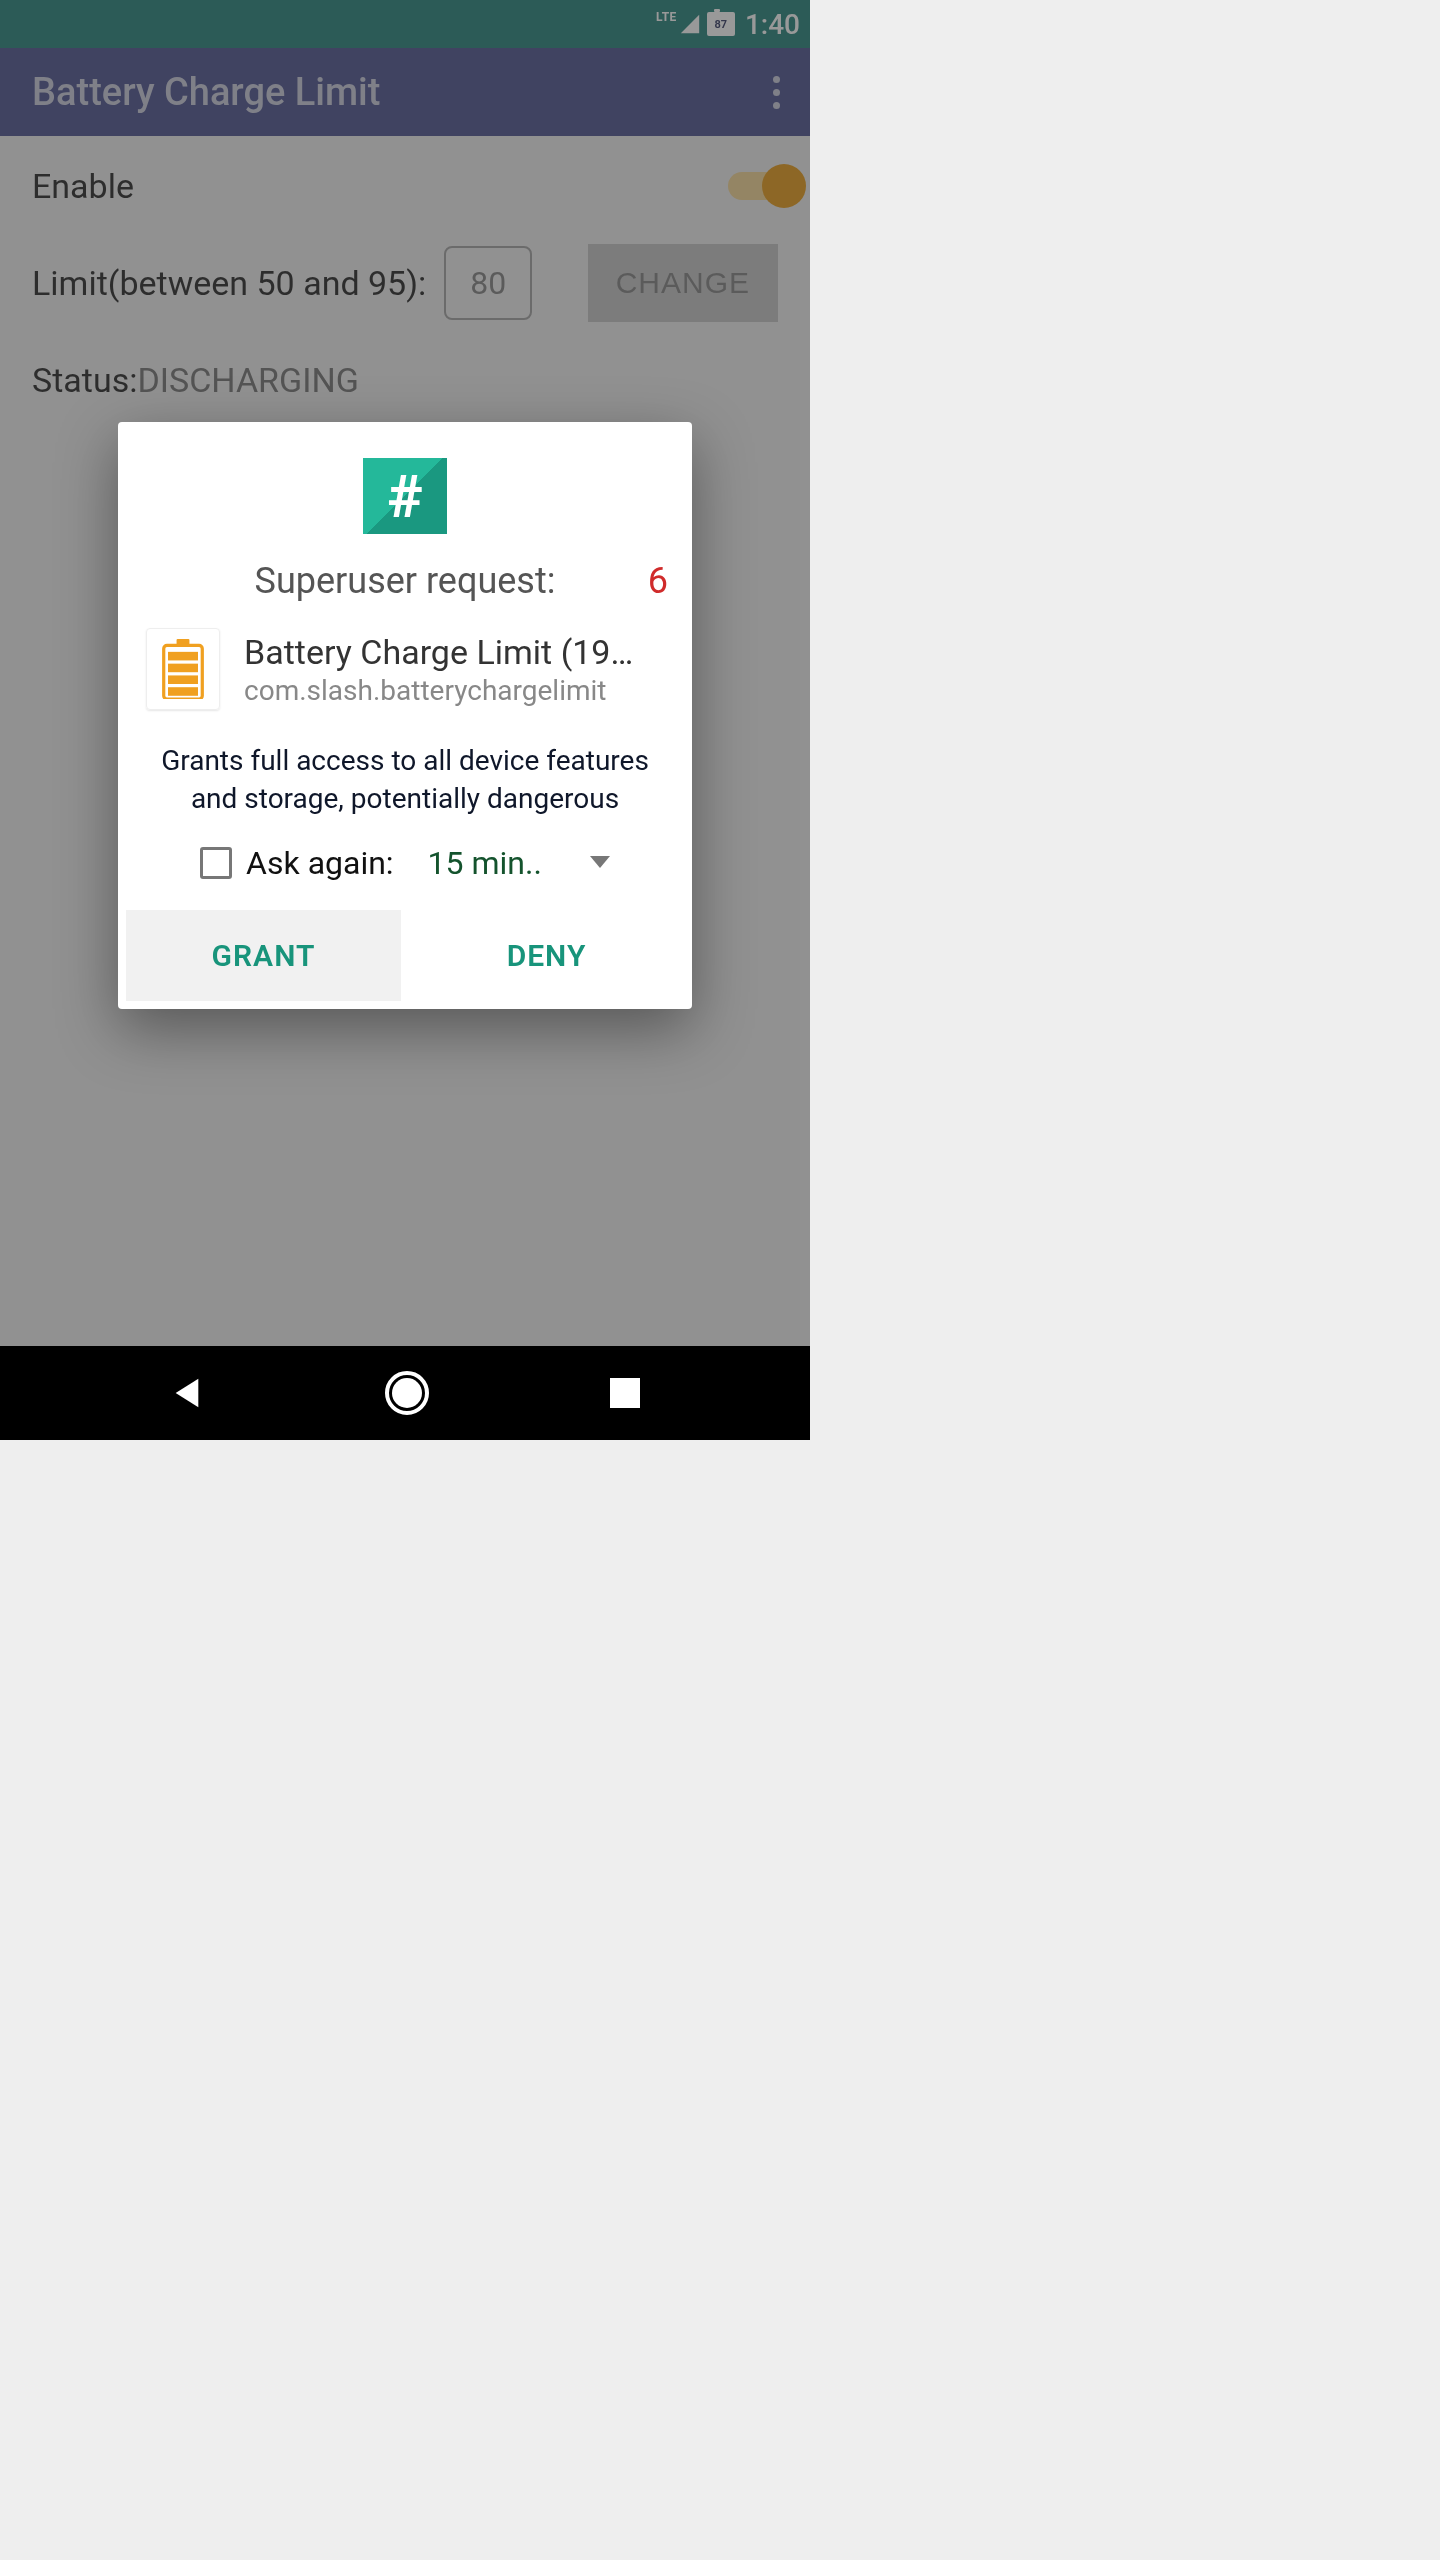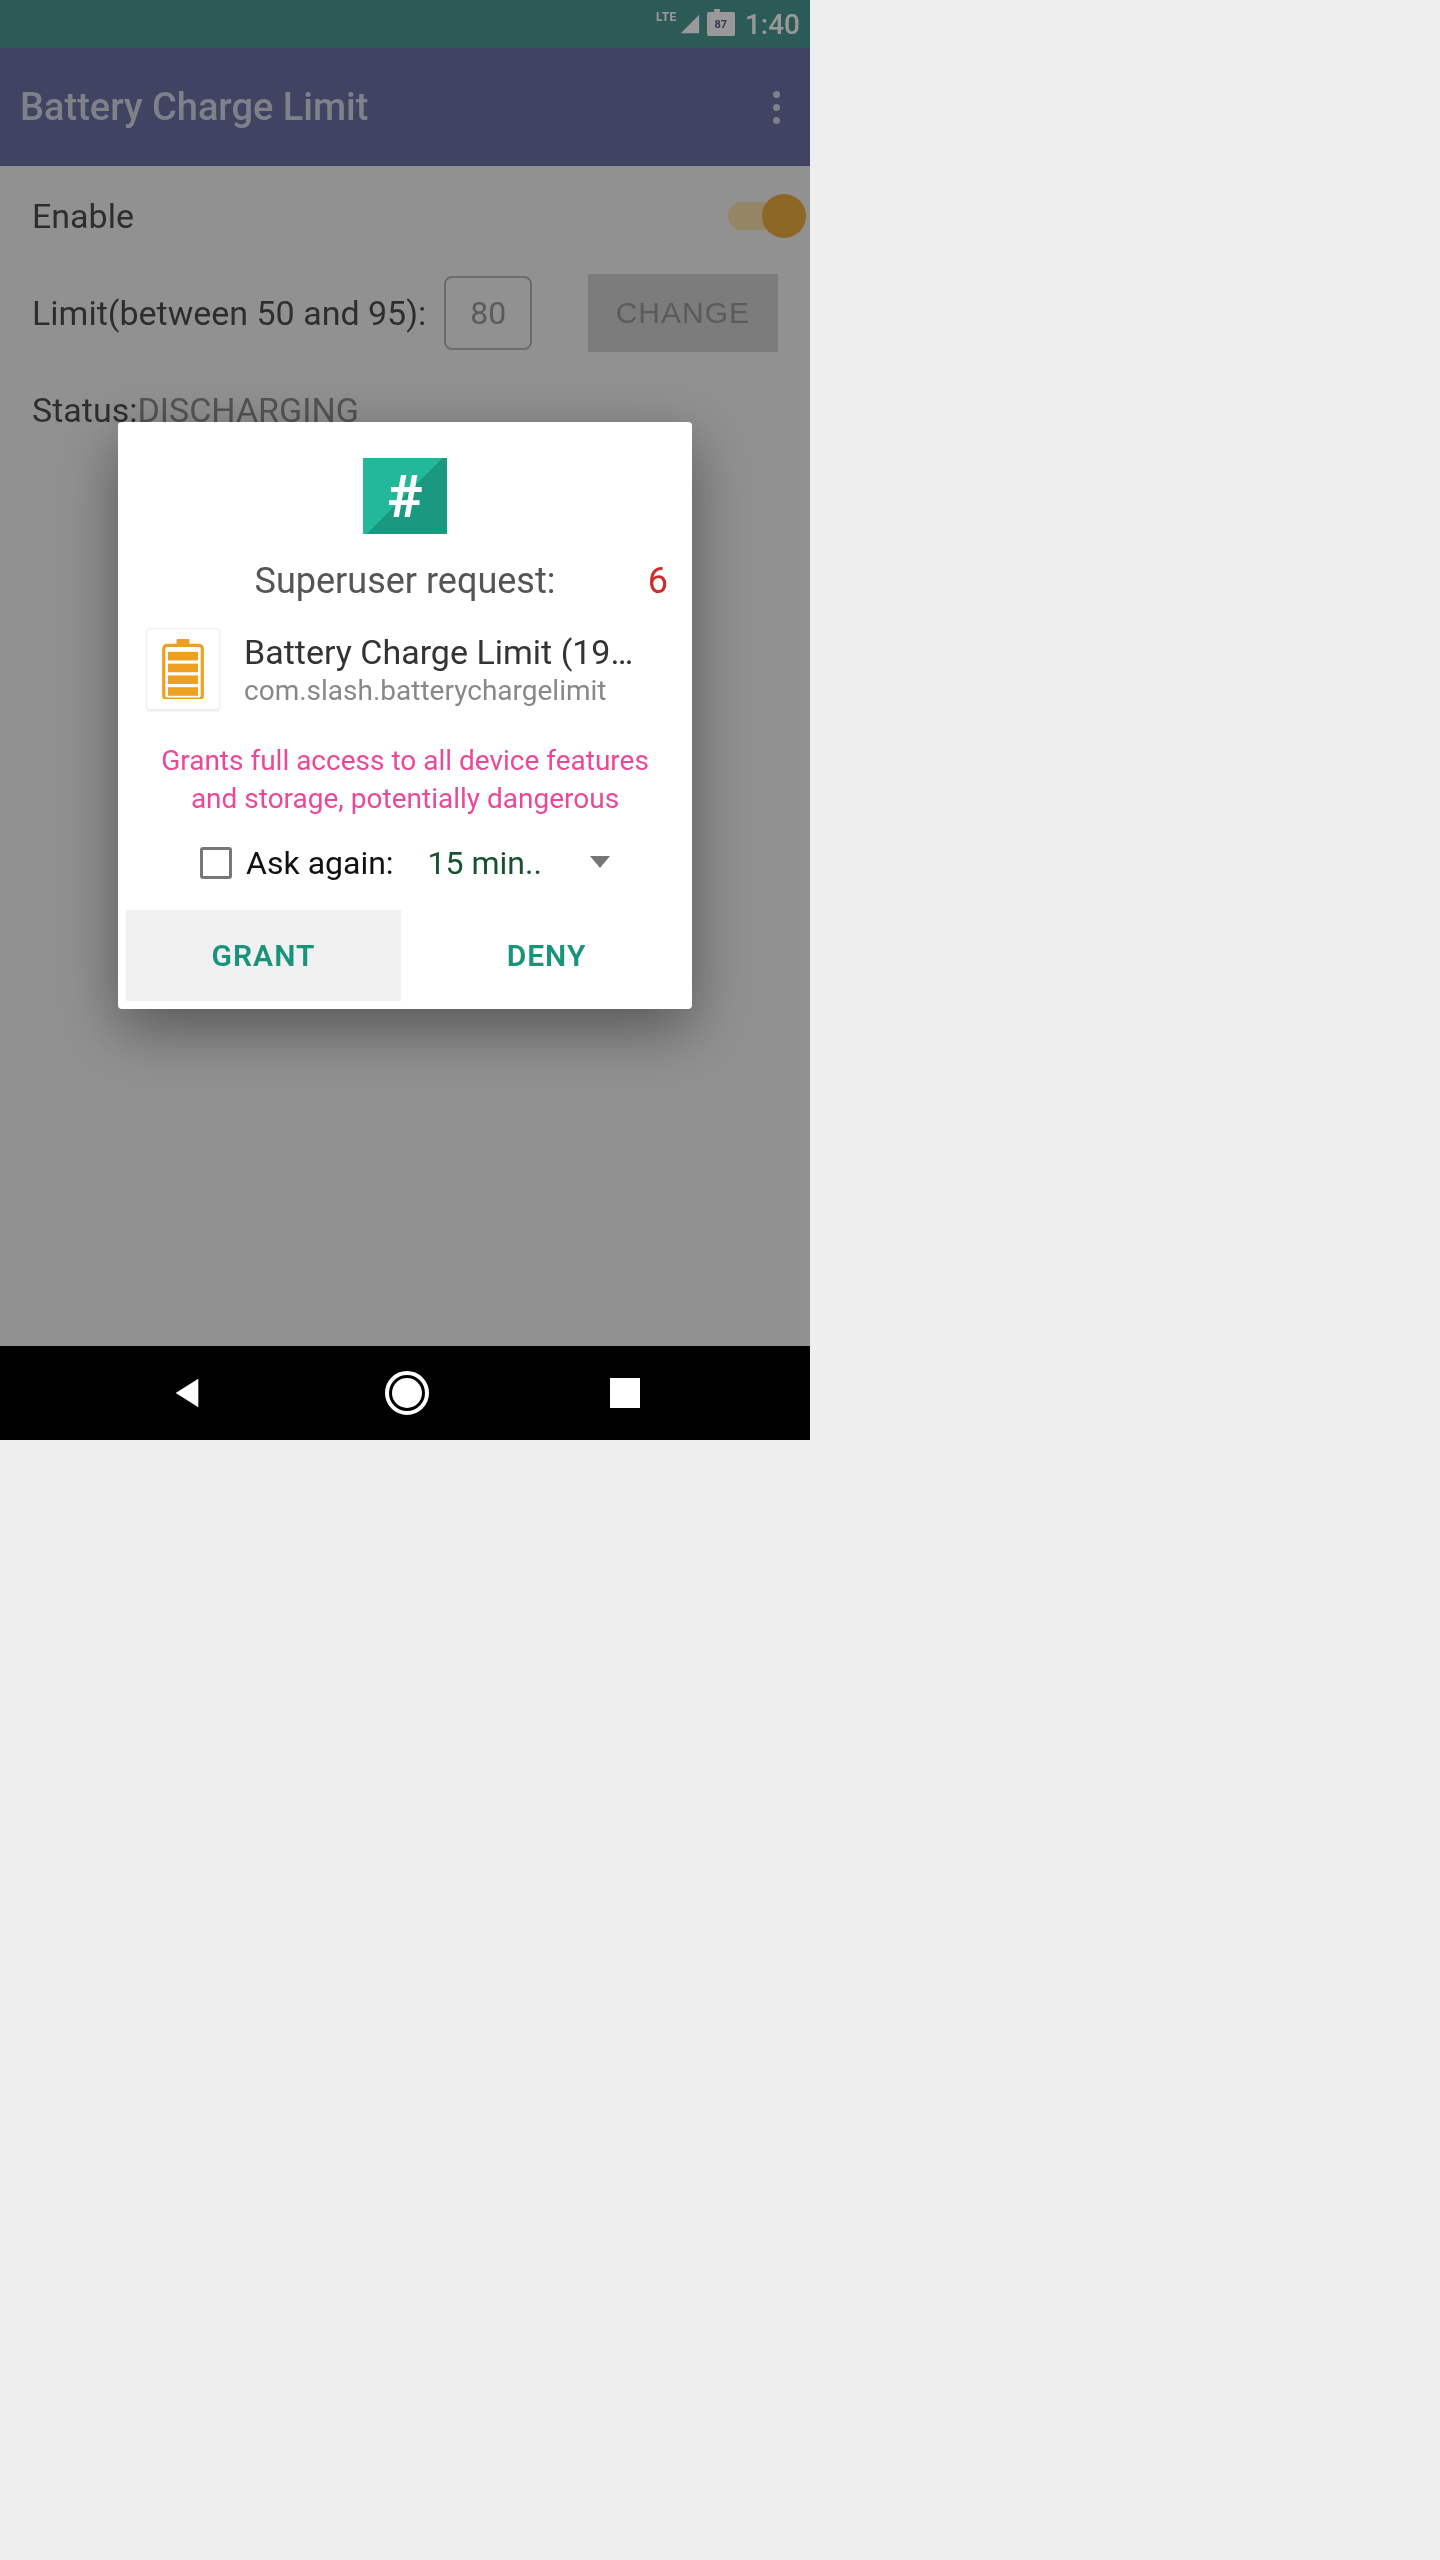--- a/index.html
+++ b/index.html
@@ -25,24 +25,24 @@
     background:#fff;
   }
   .batt::before {
     content:""; position:absolute; top:-5px; left:5px; width:6px; height:3px; background:#fff; border-radius:1px;
   }
   .batt-text { color:#1d2452; font-size:11px; font-weight:700;}
   .clock { font-size: 28px; font-weight: 500; margin-left: 4px; }
 
   
   .app-bar {
-    height: 118px;
+    height: 88px;
     background: #3a4184;
     display:flex; align-items:center; justify-content:space-between;
-    padding: 0 20px 0 20px;
+    padding: 0 20px 0 32px;
     color: #c6c8da;
   }
   .app-title { font-size: 38px; font-weight: 500; }
   .overflow-icon { display:flex; flex-direction:column; gap:6px; padding:10px; }
   .overflow-icon span { width:7px; height:7px; background:#c6c8da; border-radius:50%; }
 
   
   .content { padding: 30px 32px; font-size: 34px; color:#111; }
   .row { display:flex; align-items:center; margin-bottom: 38px; }
   .row.enable { justify-content: space-between; }
@@ -94,21 +94,21 @@
     width:74px; height:82px; border:1px solid #eee; border-radius:4px;
     display:flex; align-items:center; justify-content:center;
     box-shadow: 0 1px 2px rgba(0,0,0,0.1);
     flex-shrink: 0;
   }
   .batt-icon-svg { width: 44px; height: 60px; }
   .app-texts { overflow:hidden; flex: 1; min-width: 0;}
   .app-name { font-size: 34px; color:#333; white-space:nowrap; overflow:hidden; text-overflow:ellipsis; }
   .app-pkg { font-size: 28px; color:#888; margin-top: 2px;}
   .warn {
-    text-align:center; color:#ec4899; font-size:28px; line-height:1.35;
+    text-align:center; color:#0f172a; font-size:28px; line-height:1.35;
     padding: 14px 40px 22px;
   }
   .ask-row {
     display:flex; align-items:center; justify-content:center; gap: 14px;
     padding: 4px 30px 28px;
     font-size: 32px;
   }
   .checkbox {
     width:32px; height:32px; border:3px solid #777; border-radius:3px;
   }

